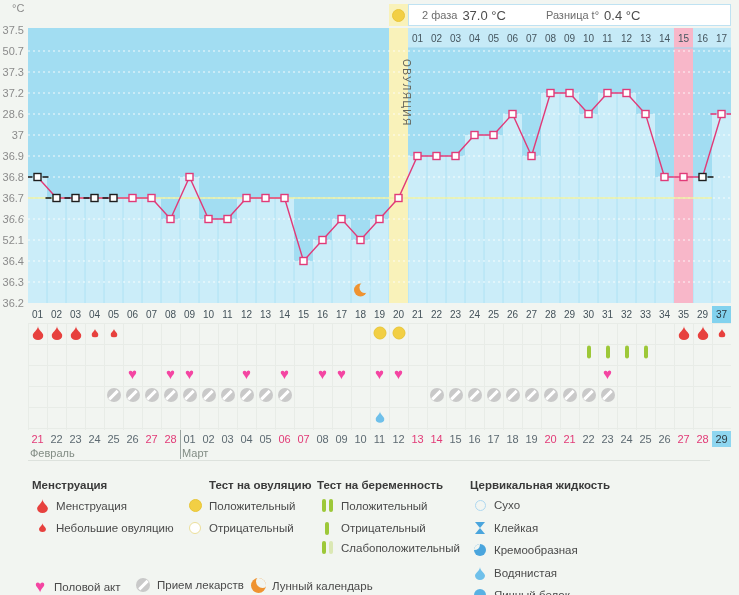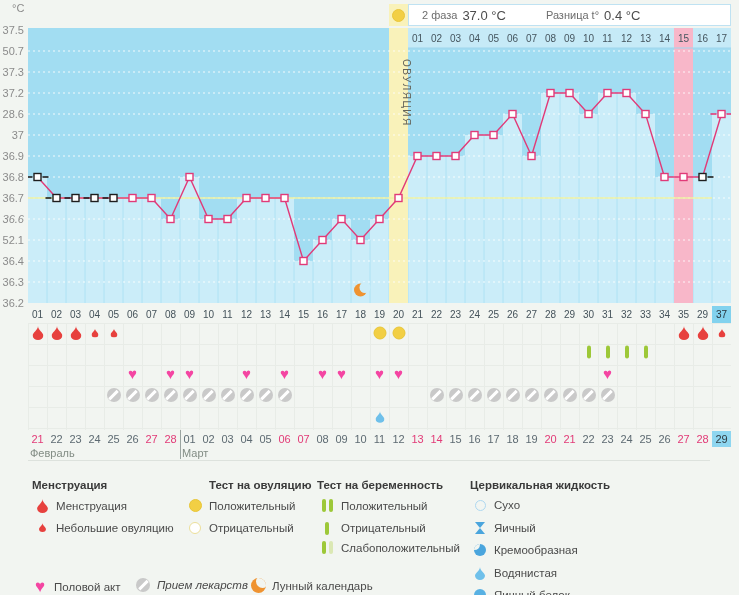--- a/index.html
+++ b/index.html
@@ -547,21 +547,21 @@
       <div class="lgitem" style="left: 470px; top: 499px;">
         <span class="icw">
           <span class="ringB"></span>
         </span>
         <span>Сухо</span>
       </div>
       <div class="lgitem" style="left: 470px; top: 521.5px;">
         <span class="icw">
           <span class="bowtie"></span>
         </span>
-        <span>Яичный</span>
+        <span>Клейкая</span>
       </div>
       <div class="lgitem" style="left: 470px; top: 544px;">
         <span class="icw">
           <span class="crescB"></span>
         </span>
         <span>Кремообразная</span>
       </div>
       <div class="lgitem" style="left: 470px; top: 566.5px;">
         <span class="icw">
           <svg width="10" height="13" viewBox="0 0 10 13">
@@ -575,21 +575,21 @@
           <span class="solidB"></span>
         </span>
         <span>Яичный белок</span>
       </div>
       <div class="lgitem" style="left: 30px; top: 578px;">
         <span class="icw">
           <span class="heart" style="font-size:17px">♥</span>
         </span>
         <span>Половой акт</span>
       </div>
-      <div class="lgitem" style="left: 133px; top: 578px; font-style: italic;">
+      <div class="lgitem" style="left: 133px; top: 578px;">
         <span class="icw">
           <span class="pill"></span>
         </span>
         <span>Прием лекарств</span>
       </div>
       <div class="lgitem" style="left: 248px; top: 578px;">
         <span class="icw">
           <span class="moonL"></span>
         </span>
         <span>Лунный календарь</span>

